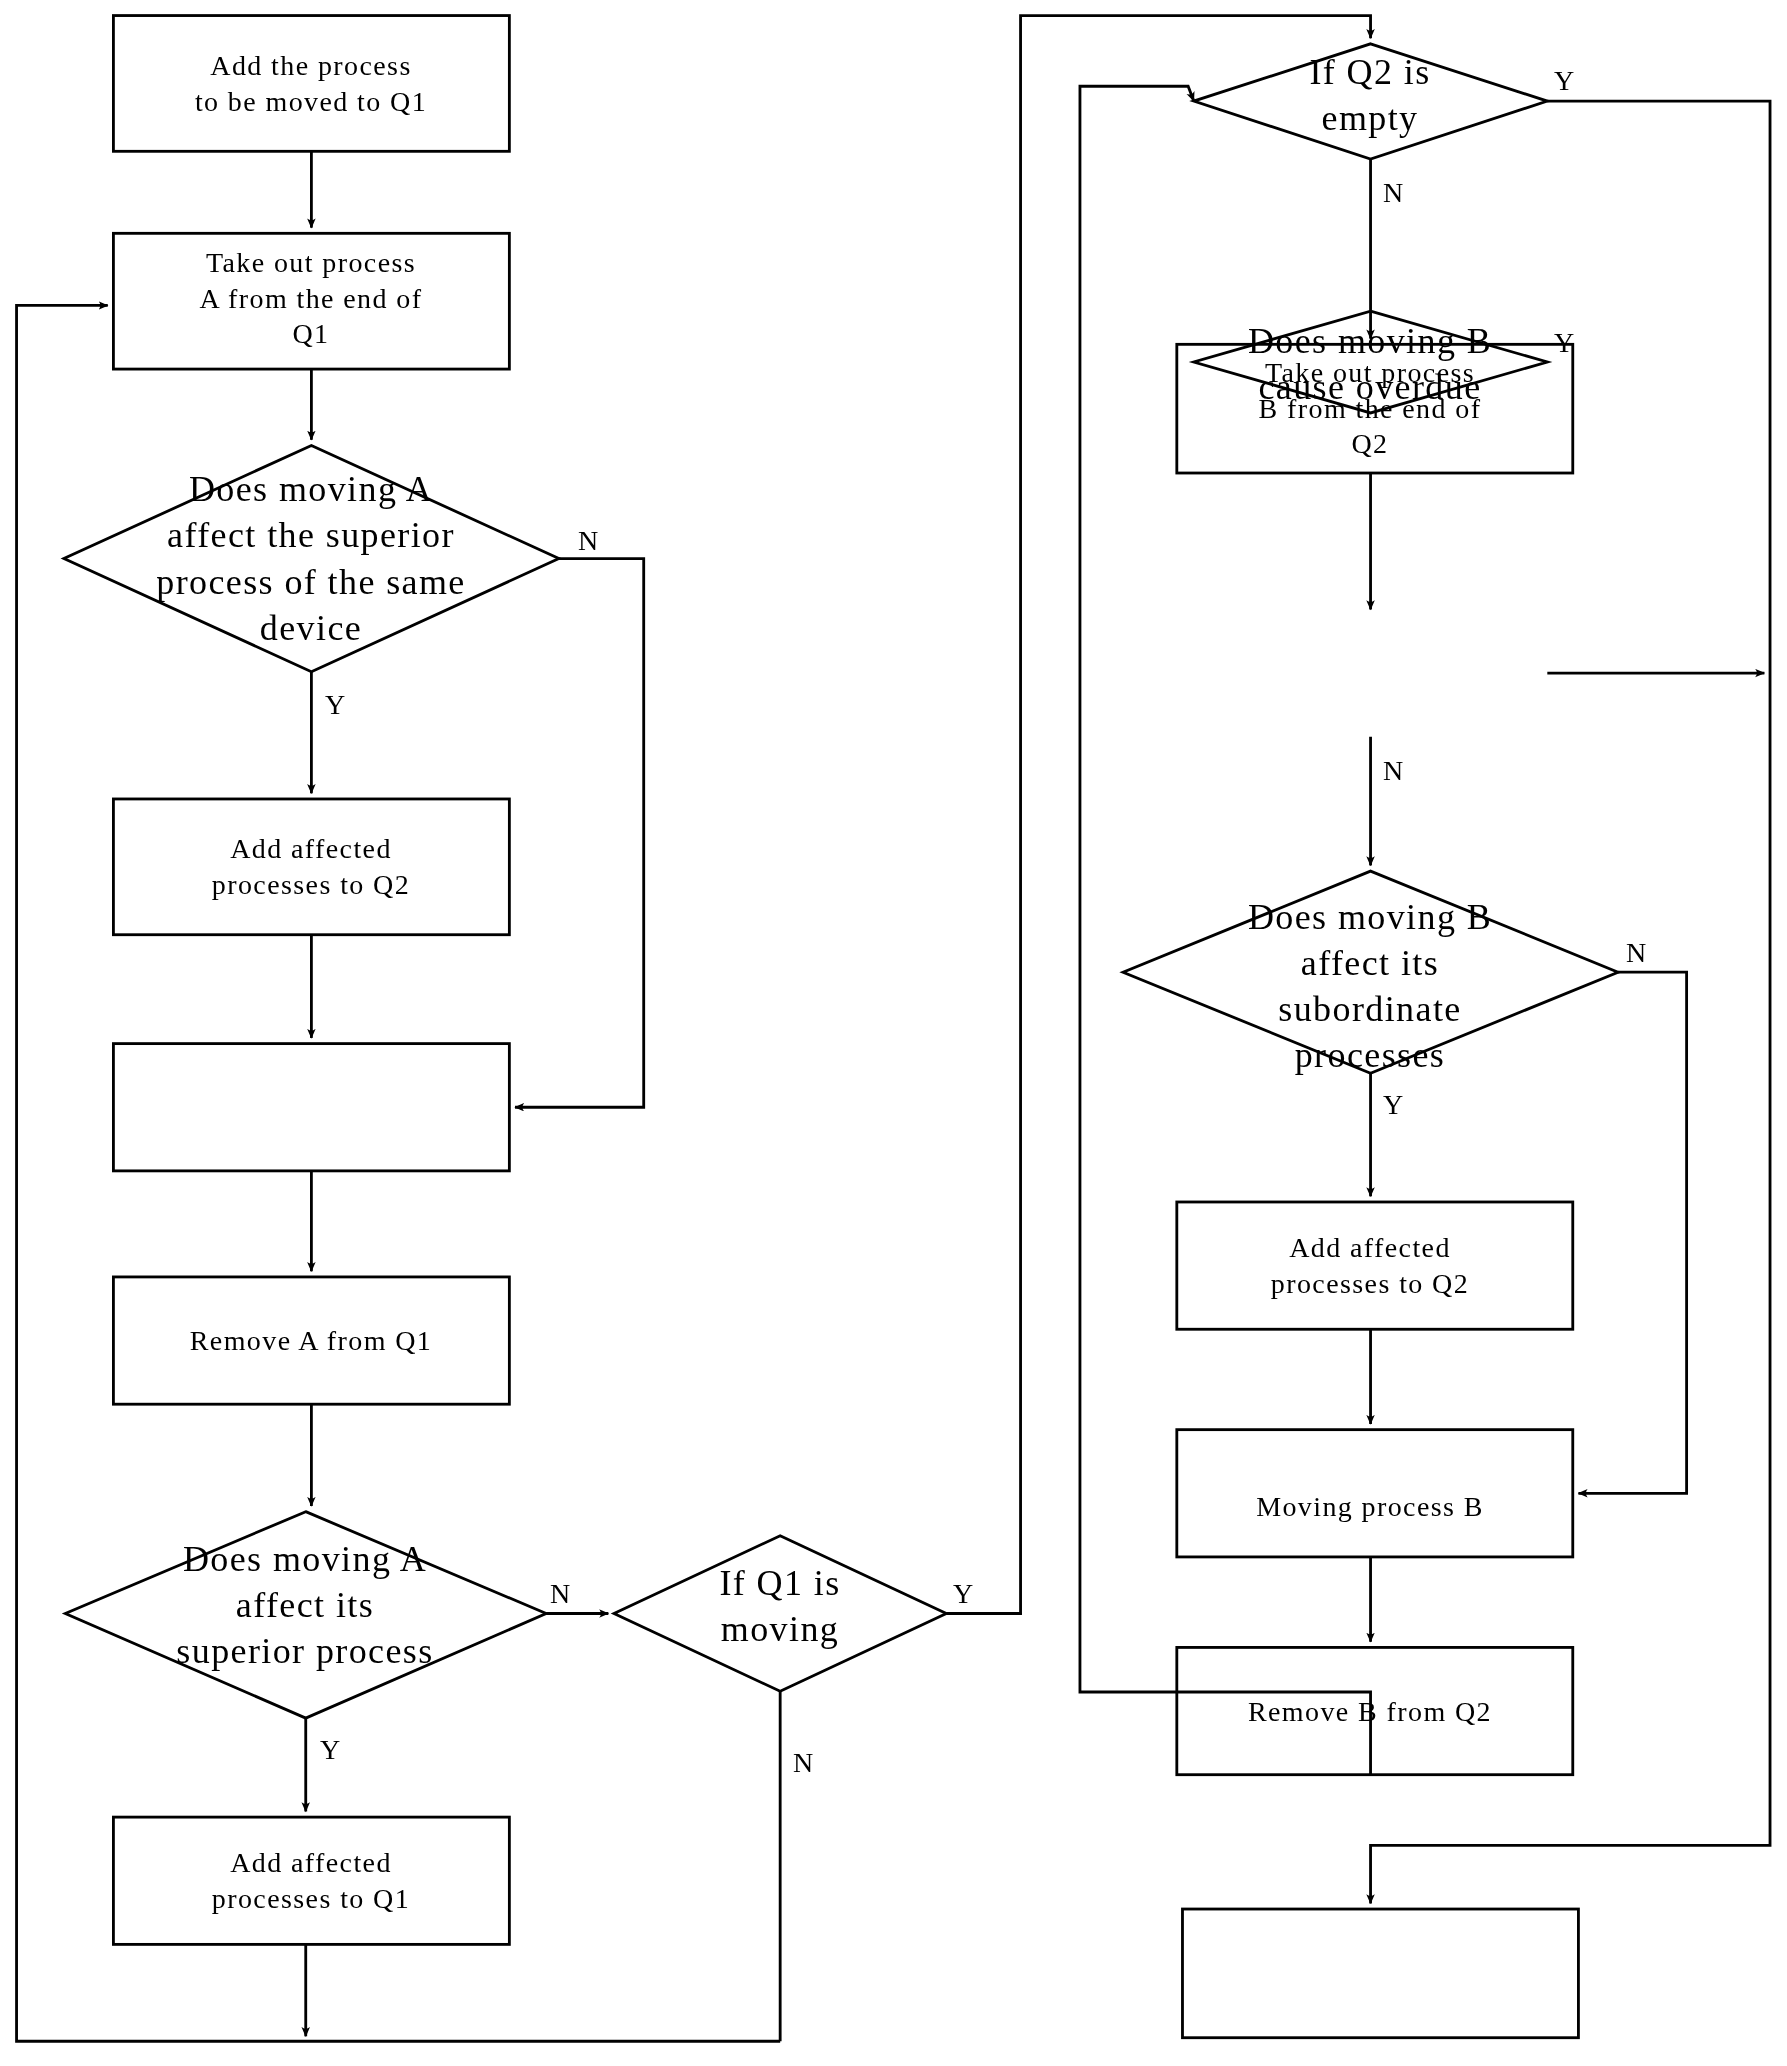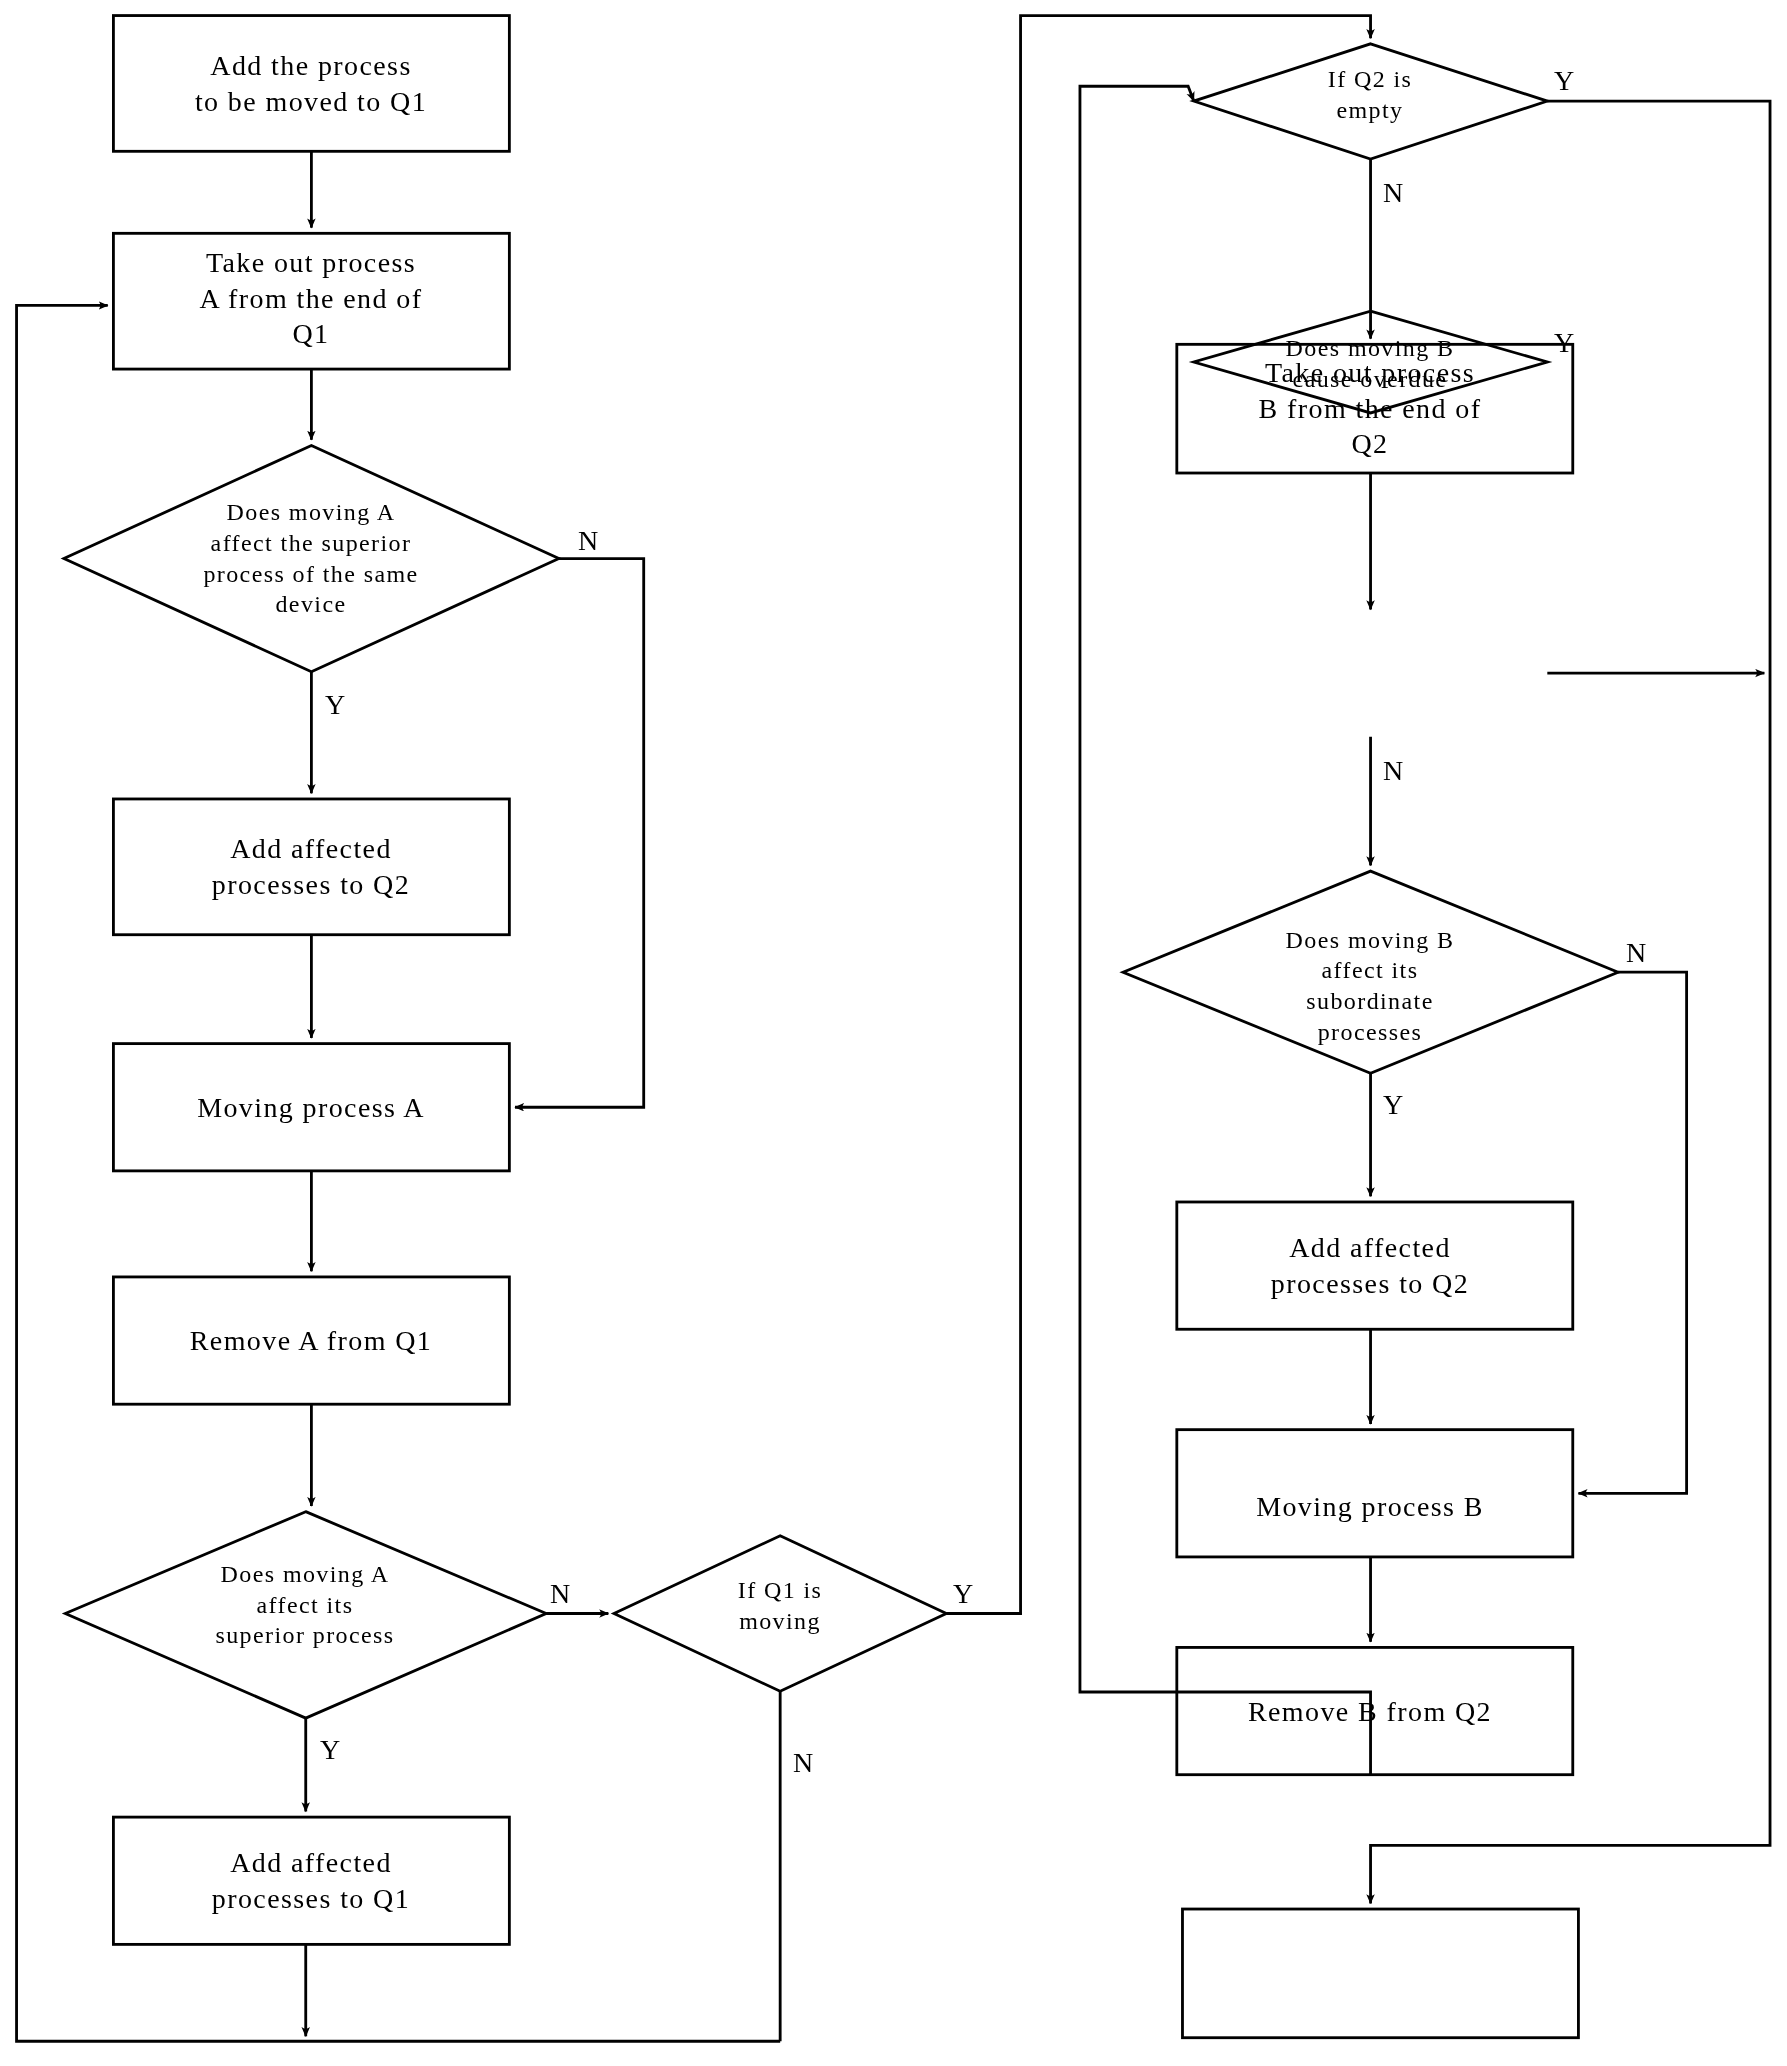--- a/index.html
+++ b/index.html
@@ -18,21 +18,21 @@
     text-align:center;
     line-height:1.28;
     white-space:pre-line;
     letter-spacing:1.4px;
     pointer-events:none;
     display:flex;
     align-items:center;
     justify-content:center;
   }
   .box-label{font-size:28px;}
-  .dia-label{font-size:24px;}
+  .dia-label{font-size:36px;}
   .edge-label{
     position:absolute;
     font-size:28px;
     color:#000000;
     letter-spacing:0.7px;
   }
 </style>
 </head>
 <body>
 
@@ -126,21 +126,20 @@
 Q1</div>
 
   <div class="node-label dia-label" style="left:92px;top:463px;width:438px;height:191px;">Does moving A
 affect the superior
 process of the same
 device</div>
 
   <div class="node-label box-label" style="left:92px;top:799px;width:438px;height:136px;">Add affected
 processes to Q2</div>
 
-  <div class="node-label box-label" style="left:92px;top:1044px;width:438px;height:127px;">Moving process A</div>
 
   <div class="node-label box-label" style="left:92px;top:1277px;width:438px;height:127px;text-align:right;">Remove A from Q1</div>
 
   <div class="node-label dia-label" style="left:86px;top:1531px;width:438px;height:148px;">Does moving A
 affect its
 superior process</div>
 
   <div class="node-label box-label" style="left:92px;top:1817px;width:438px;height:127px;">Add affected
 processes to Q1</div>
 

